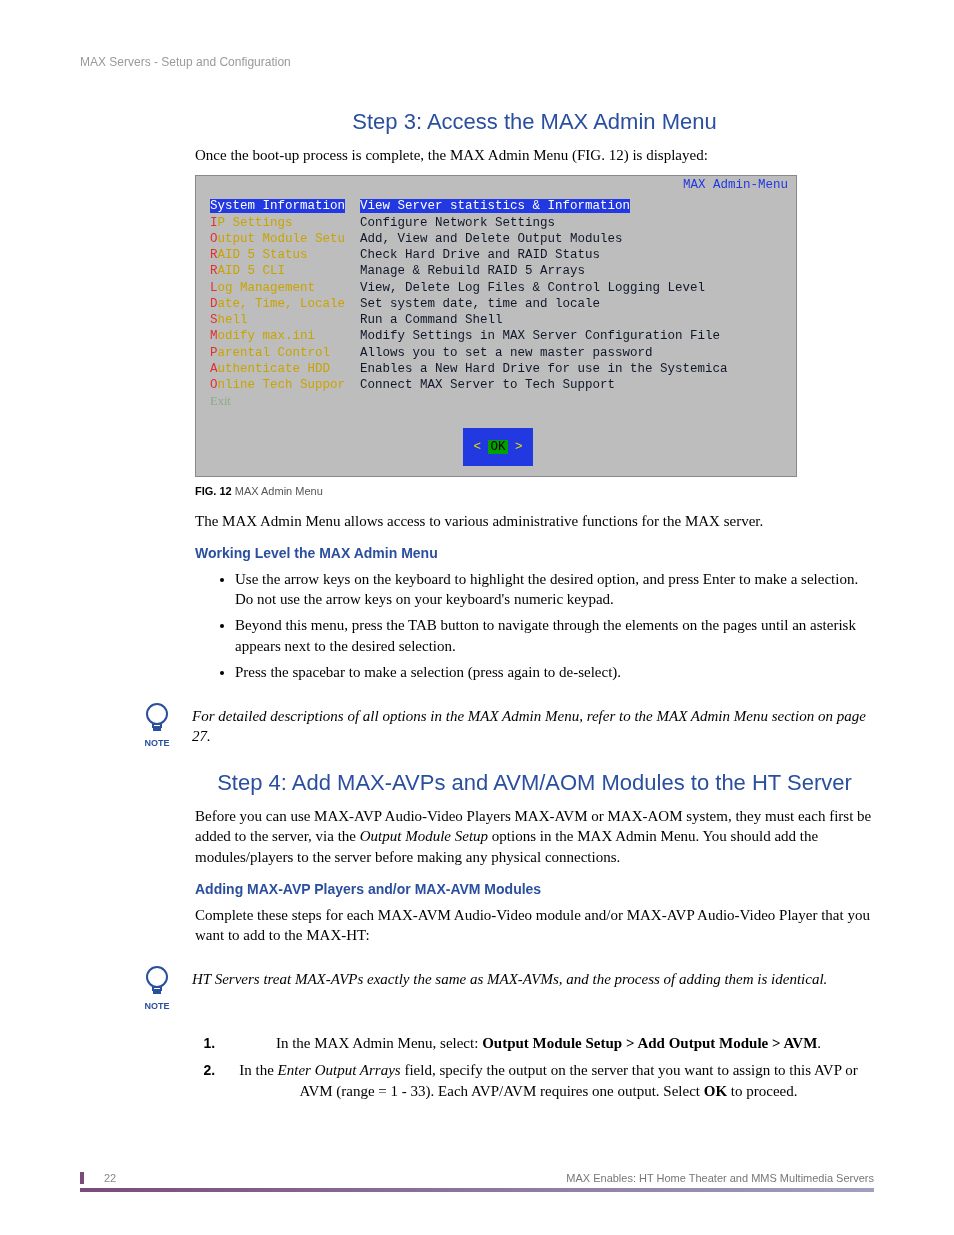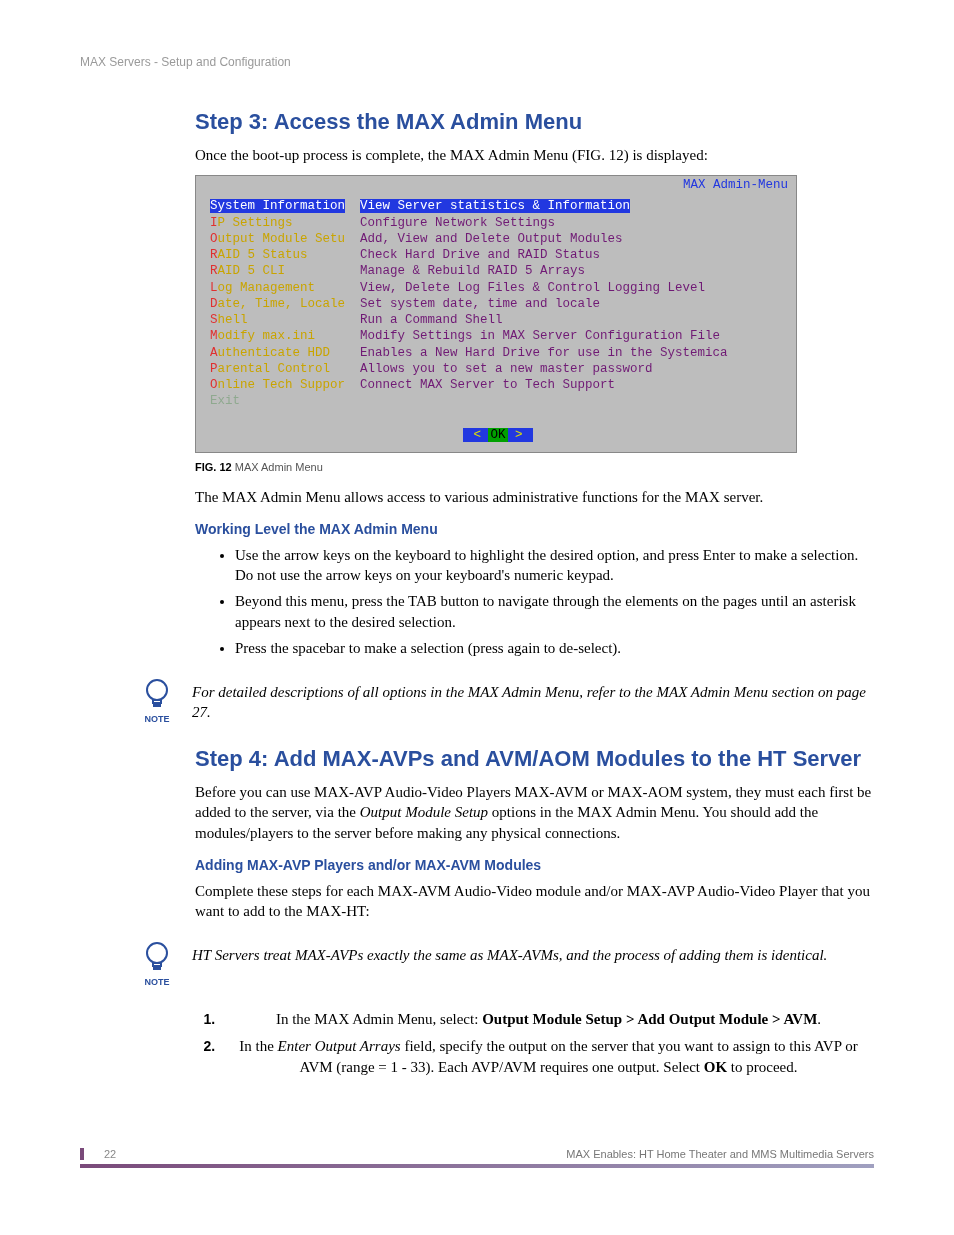--- a/index.html
+++ b/index.html
@@ -20,22 +20,23 @@
     color: #9a9a9a;
     margin-bottom: 40px;
   }
   .content {
     margin-left: 115px;
   }
   h2.step-title {
     font-family: Arial, Helvetica, sans-serif;
     color: #2a4f9e;
     font-size: 22px;
-    font-weight: 700;
+    font-weight: 400;
     margin: 0 0 10px 0;
+    text-align: center;
   }
   p.body {
     font-size: 15px;
     line-height: 1.35;
     margin: 0 0 10px 0;
   }
   .fig-caption {
     font-family: Arial, Helvetica, sans-serif;
     font-size: 11px;
     color: #555;
@@ -104,31 +105,31 @@
     color: #2238e0;
     text-align: right;
     padding: 2px 8px 0 0;
   }
   .term-body {
     padding: 6px 10px 10px 14px;
   }
   .menu-row { white-space: pre; line-height: 1.3; }
   .menu-label { color: #c9a400; }
   .menu-label .hk { color: #e03030; }
-  .menu-desc { color: #701a75; }
+  .menu-desc { color: #0f172a; }
   .menu-row.selected .menu-label { background: #2238e0; color: #fff; }
   .menu-row.selected .menu-label .hk { color: #fff; }
   .menu-row.selected .menu-desc { background: #2238e0; color: #fff; }
-  .exit-row { color: #8fa98f; }
+  .exit-row { color: #8fa98f; font-family: Liberation Serif, serif; }
   .ok-bar { text-align: center; margin-top: 18px; }
   .ok-btn {
     display: inline-block;
     background: #2238e0;
     color: #e0e000;
-    padding: 0 10px;
+    padding: 12px 10px;
     font-family: "Courier New", monospace;
   }
   .ok-btn .okmid { background: #00a000; color: #000; padding: 0 2px; }
   .footer {
     display: flex;
     justify-content: space-between;
     align-items: center;
     font-family: Arial, Helvetica, sans-serif;
     font-size: 11px;
     color: #777;
@@ -159,22 +160,22 @@
       <div class="term-body" id="term-body">
           <div class="menu-row selected"><span class="menu-label"><span class="hk">S</span>ystem Information</span>  <span class="menu-desc">View Server statistics &amp; Information</span></div>
           <div class="menu-row"><span class="menu-label"><span class="hk">I</span>P Settings</span>         <span class="menu-desc">Configure Network Settings</span></div>
           <div class="menu-row"><span class="menu-label"><span class="hk">O</span>utput Module Setu</span>  <span class="menu-desc">Add, View and Delete Output Modules</span></div>
           <div class="menu-row"><span class="menu-label"><span class="hk">R</span>AID 5 Status</span>       <span class="menu-desc">Check Hard Drive and RAID Status</span></div>
           <div class="menu-row"><span class="menu-label"><span class="hk">R</span>AID 5 CLI</span>          <span class="menu-desc">Manage &amp; Rebuild RAID 5 Arrays</span></div>
           <div class="menu-row"><span class="menu-label"><span class="hk">L</span>og Management</span>      <span class="menu-desc">View, Delete Log Files &amp; Control Logging Level</span></div>
           <div class="menu-row"><span class="menu-label"><span class="hk">D</span>ate, Time, Locale</span>  <span class="menu-desc">Set system date, time and locale</span></div>
           <div class="menu-row"><span class="menu-label"><span class="hk">S</span>hell</span>               <span class="menu-desc">Run a Command Shell</span></div>
           <div class="menu-row"><span class="menu-label"><span class="hk">M</span>odify max.ini</span>      <span class="menu-desc">Modify Settings in MAX Server Configuration File</span></div>
+          <div class="menu-row"><span class="menu-label"><span class="hk">P</span>arental Control</span>    <span class="menu-desc">Allows you to set a new master password</span></div>
           <div class="menu-row"><span class="menu-label"><span class="hk">A</span>uthenticate HDD</span>    <span class="menu-desc">Enables a New Hard Drive for use in the Systemica</span></div>
-          <div class="menu-row"><span class="menu-label"><span class="hk">P</span>arental Control</span>    <span class="menu-desc">Allows you to set a new master password</span></div>
           <div class="menu-row"><span class="menu-label"><span class="hk">O</span>nline Tech Suppor</span>  <span class="menu-desc">Connect MAX Server to Tech Support</span></div>
           <div class="menu-row exit-row">Exit</div>
           <div class="ok-bar"><span class="ok-btn">&lt;  <span class="okmid">OK</span>  &gt;</span></div>
         </div>
     </div>
     <div class="fig-caption">
       <b>FIG. 12</b>&nbsp;<span>MAX Admin Menu</span>
     </div>
 
     <p class="body">The MAX Admin Menu allows access to various administrative functions for the MAX server.</p>

